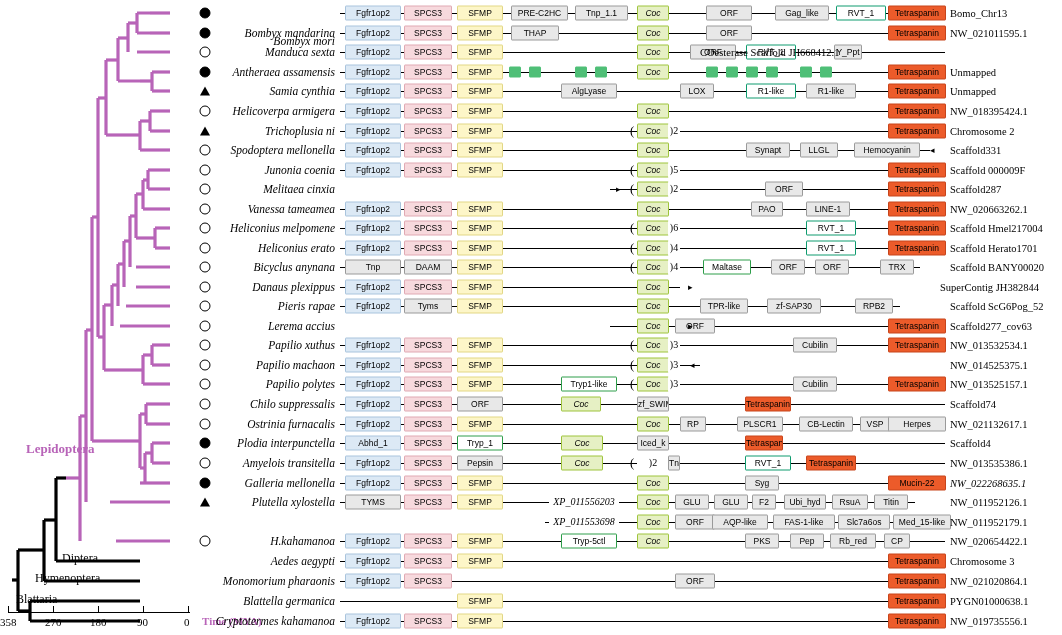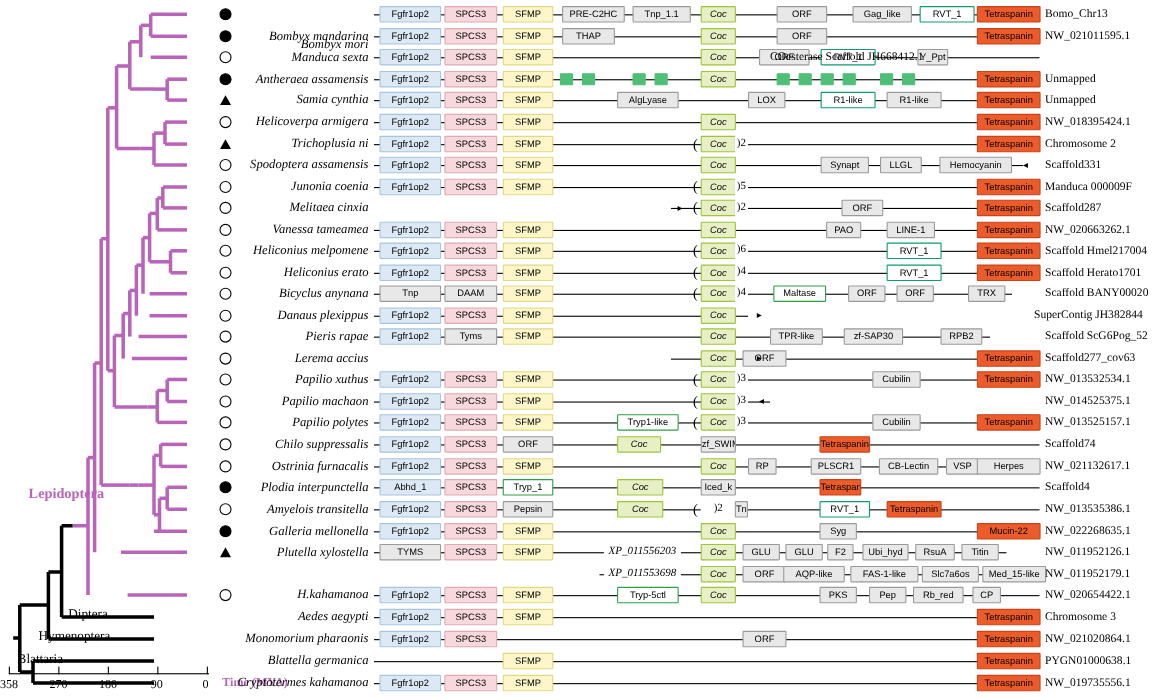--- a/index.html
+++ b/index.html
@@ -300,40 +300,40 @@
       <div class="abs sp" style="right: 727px; top: 131px;">Trichoplusia ni</div>
       <div class="marker tri" style="left: 205px; top: 131px;"></div>
       <div class="gene g-fgf" style="left: 345px; top: 131px; width: 56px;">Fgfr1op2</div>
       <div class="gene g-spcs" style="left: 404px; top: 131px; width: 48px;">SPCS3</div>
       <div class="gene g-sfmp" style="left: 457px; top: 131px; width: 46px;">SFMP</div>
       <div class="gene g-coc" style="left: 637px; top: 131px; width: 32px;">Coc</div>
       <div class="gene g-plain" style="left: 668px; top: 131px; width: 12px; font-family: &quot;Liberation Serif&quot;, serif; font-size: 10px;">)2</div>
       <div class="gene g-tetra" style="left: 888px; top: 131px; width: 58px;">Tetraspanin</div>
       <div class="scaf" style="left: 950px; top: 131px;">Chromosome 2</div>
       <div class="hline" style="left: 340px; top: 150px; width: 590px;"></div>
-      <div class="abs sp" style="right: 727px; top: 150px;">Spodoptera assamensis</div>
+      <div class="abs sp" style="right: 727px; top: 150px;">Spodoptera mellonella</div>
       <div class="marker open" style="left: 205px; top: 150px;"></div>
       <div class="gene g-fgf" style="left: 345px; top: 150px; width: 56px;">Fgfr1op2</div>
       <div class="gene g-spcs" style="left: 404px; top: 150px; width: 48px;">SPCS3</div>
       <div class="gene g-sfmp" style="left: 457px; top: 150px; width: 46px;">SFMP</div>
       <div class="gene g-coc" style="left: 637px; top: 150px; width: 32px;">Coc</div>
       <div class="gene g-grey" style="left: 746px; top: 150px; width: 44px;">Synapt</div>
       <div class="gene g-grey" style="left: 800px; top: 150px; width: 38px; text-align: center;">LLGL</div>
       <div class="gene g-grey" style="left: 854px; top: 150px; width: 66px;">Hemocyanin</div>
       <div class="scaf" style="left: 950px; top: 150px;">Scaffold331</div>
       <div class="hline" style="left: 340px; top: 170px; width: 605px;"></div>
       <div class="abs sp" style="right: 727px; top: 170px;">Junonia coenia</div>
       <div class="marker open" style="left: 205px; top: 170px;"></div>
       <div class="gene g-fgf" style="left: 345px; top: 170px; width: 56px;">Fgfr1op2</div>
       <div class="gene g-spcs" style="left: 404px; top: 170px; width: 48px;">SPCS3</div>
       <div class="gene g-sfmp" style="left: 457px; top: 170px; width: 46px;">SFMP</div>
       <div class="gene g-coc" style="left: 637px; top: 170px; width: 32px;">Coc</div>
       <div class="gene g-plain" style="left: 668px; top: 170px; width: 12px; font-family: &quot;Liberation Serif&quot;, serif; font-size: 10px;">)5</div>
       <div class="gene g-tetra" style="left: 888px; top: 170px; width: 58px;">Tetraspanin</div>
-      <div class="scaf" style="left: 950px; top: 170px;">Manduca 000009F</div>
+      <div class="scaf" style="left: 950px; top: 170px;">Scaffold 000009F</div>
       <div class="hline" style="left: 610px; top: 189px; width: 335px;"></div>
       <div class="abs sp" style="right: 727px; top: 189px;">Melitaea cinxia</div>
       <div class="marker open" style="left: 205px; top: 189px;"></div>
       <div class="gene g-coc" style="left: 637px; top: 189px; width: 32px;">Coc</div>
       <div class="gene g-plain" style="left: 668px; top: 189px; width: 12px; font-family: &quot;Liberation Serif&quot;, serif; font-size: 10px;">)2</div>
       <div class="gene g-grey" style="left: 765px; top: 189px; width: 38px;">ORF</div>
       <div class="gene g-tetra" style="left: 888px; top: 189px; width: 58px;">Tetraspanin</div>
       <div class="scaf" style="left: 950px; top: 189px;">Scaffold287</div>
       <div class="hline" style="left: 340px; top: 209px; width: 605px;"></div>
       <div class="abs sp" style="right: 727px; top: 209px;">Vanessa tameamea</div>
@@ -486,21 +486,21 @@
       <div class="scaf" style="left: 950px; top: 463px;">NW_013535386.1</div>
       <div class="hline" style="left: 340px; top: 483px; width: 605px;"></div>
       <div class="abs sp" style="right: 727px; top: 483px; padding-left: 16px;">Galleria mellonella</div>
       <div class="marker filled" style="left: 205px; top: 483px;"></div>
       <div class="gene g-fgf" style="left: 345px; top: 483px; width: 56px;">Fgfr1op2</div>
       <div class="gene g-spcs" style="left: 404px; top: 483px; width: 48px;">SPCS3</div>
       <div class="gene g-sfmp" style="left: 457px; top: 483px; width: 46px;">SFMP</div>
       <div class="gene g-coc" style="left: 637px; top: 483px; width: 32px;">Coc</div>
       <div class="gene g-grey" style="left: 745px; top: 483px; width: 34px;">Syg</div>
       <div class="gene g-tetra" style="left: 888px; top: 483px; width: 58px;">Mucin-22</div>
-      <div class="scaf" style="left: 950px; top: 483px;">NW_022268635.1</div>
+      <div class="scaf" style="left: 950px; top: 483px; font-style: italic;">NW_022268635.1</div>
       <div class="hline" style="left: 340px; top: 502px; width: 575px;"></div>
       <div class="abs sp" style="right: 727px; top: 502px;">Plutella xylostella</div>
       <div class="marker tri" style="left: 205px; top: 502px;"></div>
       <div class="gene g-grey" style="left: 345px; top: 502px; width: 56px;">TYMS</div>
       <div class="gene g-spcs" style="left: 404px; top: 502px; width: 48px;">SPCS3</div>
       <div class="gene g-sfmp" style="left: 457px; top: 502px; width: 46px;">SFMP</div>
       <div class="gene g-plain g-ital" style="left: 549px; top: 502px; width: 70px; font-family: &quot;Liberation Serif&quot;, serif; font-size: 10px;">XP_011556203</div>
       <div class="gene g-coc" style="left: 637px; top: 502px; width: 32px;">Coc</div>
       <div class="gene g-grey" style="left: 675px; top: 502px; width: 34px;">GLU</div>
       <div class="gene g-grey" style="left: 714px; top: 502px; width: 34px;">GLU</div>

